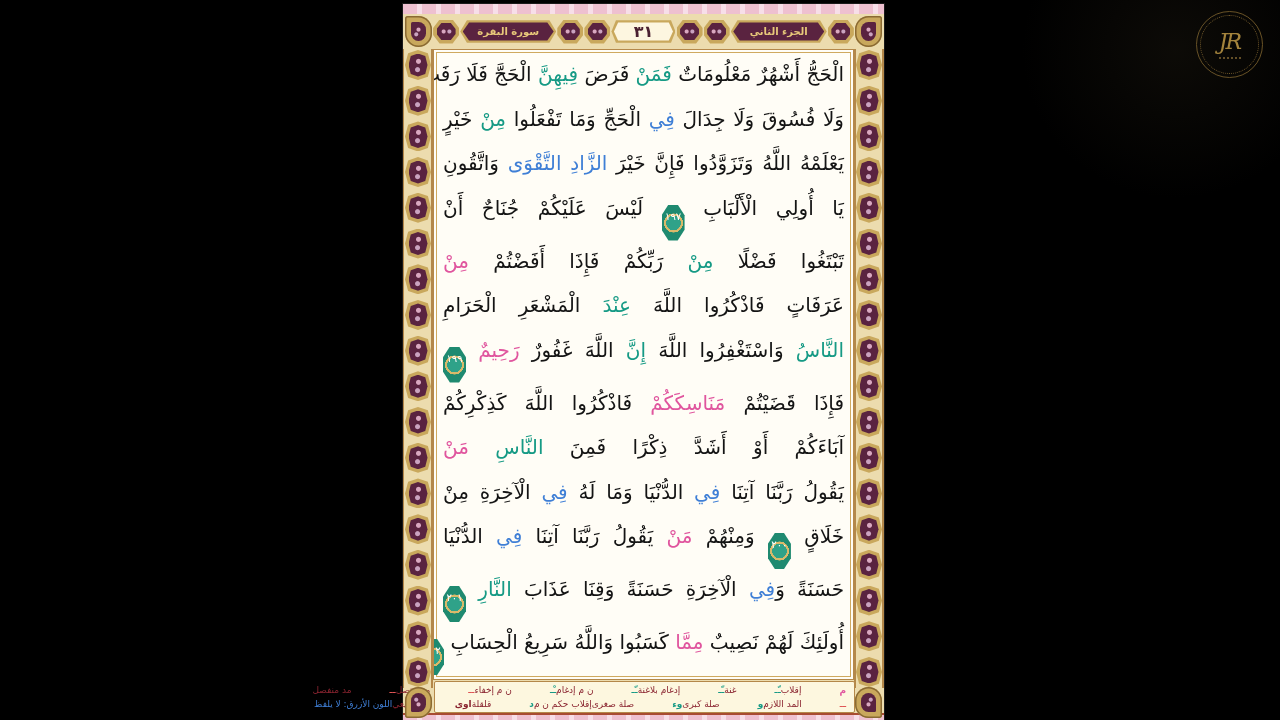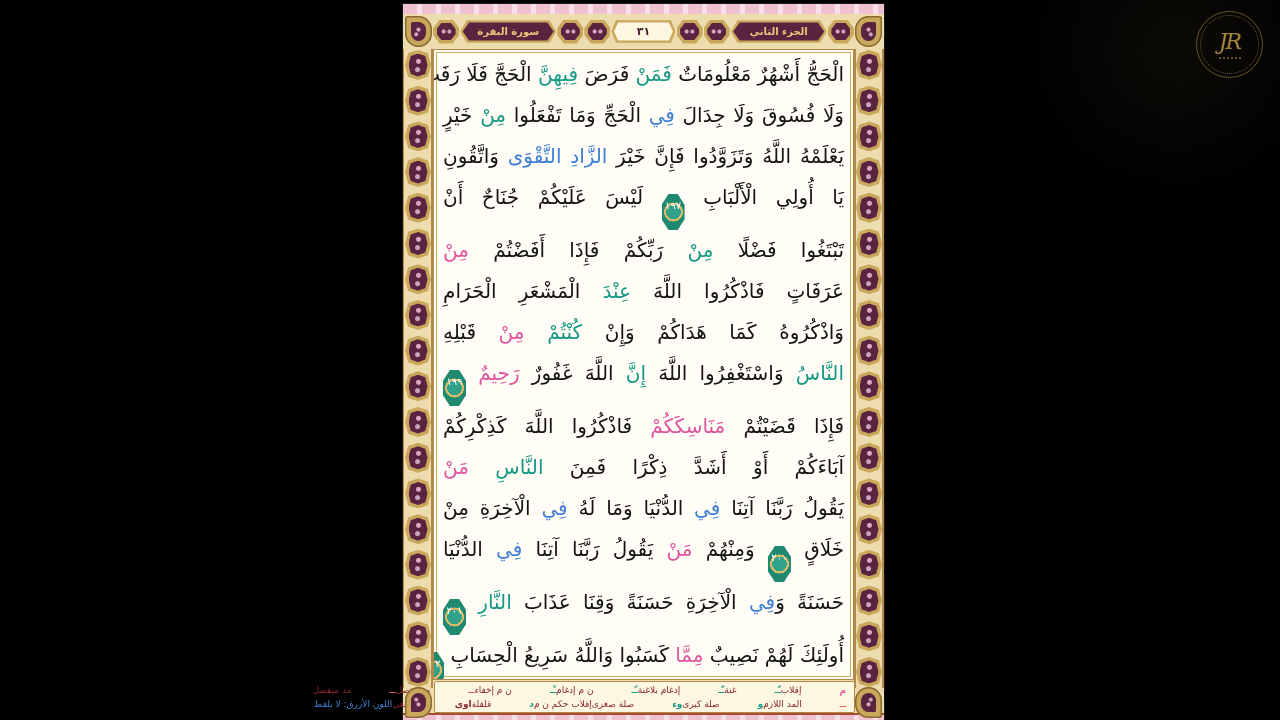--- a/index.html
+++ b/index.html
@@ -61,21 +61,21 @@
     display:flex;align-items:center;justify-content:center;
     background:#c9a85c;
     clip-path:polygon(0 50%,7% 5%,93% 5%,100% 50%,93% 95%,7% 95%);
   }
   .cartouche .inner{
     position:absolute;inset:2.5px;background:#5a2340;
     clip-path:polygon(0 50%,7% 5%,93% 5%,100% 50%,93% 95%,7% 95%);
   }
   .cartouche span{position:relative;z-index:1;font-size:10px;font-weight:bold;color:#e8c97a;direction:rtl;}
   .cartouche.page-no .inner{background:#fdf6e0;}
-  .cartouche.page-no span{color:#4a2030;font-size:11px;}
+  .cartouche.page-no span{color:#4a2030;font-size:16px;}
   .cart-w{width:96px;} .cart-n{width:64px;}
 
   
   .side-border{
     position:absolute;top:45px;bottom:36px;width:30px;
     background:linear-gradient(90deg,#b4884a 0 1.5px,#ecdcae 1.5px calc(100% - 1.5px),#b4884a calc(100% - 1.5px));
     display:flex;flex-direction:column;justify-content:space-between;align-items:center;
     padding:1px 0;
   }
   .side-border.left{left:0;} .side-border.right{right:0;}
@@ -215,21 +215,20 @@
       <div class="s-med"></div>
     </div>
 
   <div class="text-area">
       <div class="qline" dir="rtl"><span>الْحَجُّ أَشْهُرٌ مَعْلُومَاتٌ </span><span class="c-teal">فَمَنْ</span><span> فَرَضَ </span><span class="c-teal">فِيهِنَّ</span><span> الْحَجَّ فَلَا رَفَثَ</span></div>
       <div class="qline" dir="rtl"><span>وَلَا فُسُوقَ وَلَا جِدَالَ </span><span class="c-blue">فِي</span><span> الْحَجِّ وَمَا تَفْعَلُوا </span><span class="c-teal">مِنْ</span><span> خَيْرٍ</span></div>
       <div class="qline" dir="rtl"><span>يَعْلَمْهُ اللَّهُ وَتَزَوَّدُوا فَإِنَّ خَيْرَ </span><span class="c-blue">الزَّادِ</span><span> </span><span class="c-blue">التَّقْوَى</span><span> وَاتَّقُونِ</span></div>
       <div class="qline" dir="rtl"><span>يَا أُولِي الْأَلْبَابِ </span><span class="ayah-marker">١٩٧</span><span> لَيْسَ عَلَيْكُمْ جُنَاحٌ أَنْ</span></div>
       <div class="qline" dir="rtl"><span>تَبْتَغُوا فَضْلًا </span><span class="c-teal">مِنْ</span><span> رَبِّكُمْ فَإِذَا أَفَضْتُمْ </span><span class="c-pink">مِنْ</span></div>
       <div class="qline" dir="rtl"><span>عَرَفَاتٍ فَاذْكُرُوا اللَّهَ </span><span class="c-teal">عِنْدَ</span><span> الْمَشْعَرِ الْحَرَامِ</span></div>
-      <div class="qline" dir="rtl"><span>وَاذْكُرُوهُ كَمَا هَدَاكُمْ وَإِنْ </span><span class="c-teal">كُنْتُمْ</span><span> </span><span class="c-pink">مِنْ</span><span> قَبْلِهِ</span></div>
       <div class="qline" dir="rtl"><span class="c-teal">النَّاسُ</span><span> وَاسْتَغْفِرُوا اللَّهَ </span><span class="c-teal">إِنَّ</span><span> اللَّهَ غَفُورٌ </span><span class="c-pink">رَحِيمٌ</span><span> </span><span class="ayah-marker">١٩٩</span></div>
       <div class="qline" dir="rtl"><span>فَإِذَا قَضَيْتُمْ </span><span class="c-pink">مَنَاسِكَكُمْ</span><span> فَاذْكُرُوا اللَّهَ كَذِكْرِكُمْ</span></div>
       <div class="qline" dir="rtl"><span>آبَاءَكُمْ أَوْ أَشَدَّ ذِكْرًا فَمِنَ </span><span class="c-teal">النَّاسِ</span><span> </span><span class="c-pink">مَنْ</span></div>
       <div class="qline" dir="rtl"><span>يَقُولُ رَبَّنَا آتِنَا </span><span class="c-blue">فِي</span><span> الدُّنْيَا وَمَا لَهُ </span><span class="c-blue">فِي</span><span> الْآخِرَةِ مِنْ</span></div>
       <div class="qline" dir="rtl"><span>خَلَاقٍ </span><span class="ayah-marker">٢٠٠</span><span> وَمِنْهُمْ </span><span class="c-pink">مَنْ</span><span> يَقُولُ رَبَّنَا آتِنَا </span><span class="c-blue">فِي</span><span> الدُّنْيَا</span></div>
       <div class="qline" dir="rtl"><span>حَسَنَةً وَ</span><span class="c-blue">فِي</span><span> الْآخِرَةِ حَسَنَةً وَقِنَا عَذَابَ </span><span class="c-teal">النَّارِ</span><span> </span><span class="ayah-marker">٢٠١</span></div>
       <div class="qline" dir="rtl"><span>أُولَئِكَ لَهُمْ نَصِيبٌ </span><span class="c-pink">مِمَّا</span><span> كَسَبُوا وَاللَّهُ سَرِيعُ الْحِسَابِ </span><span class="ayah-marker">٢٠٢</span></div>
     </div>
 
   <div class="corner flipy legend-corner lc-left"></div>

